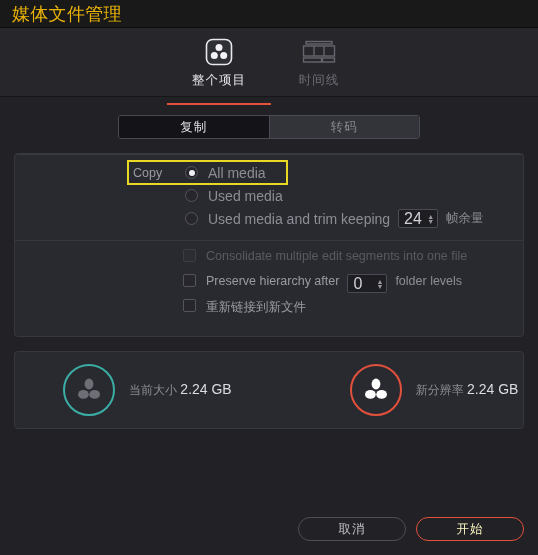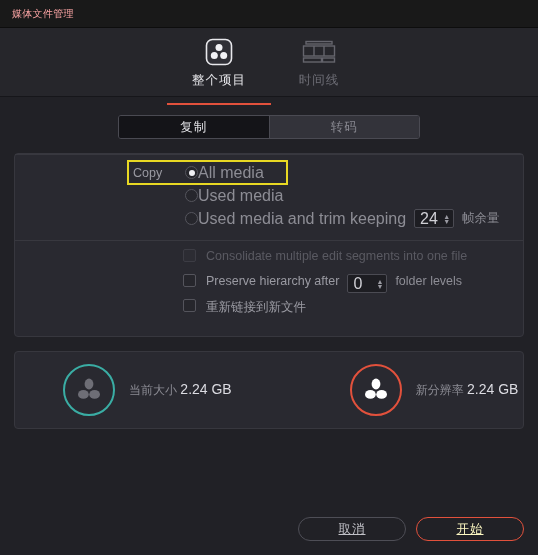--- a/index.html
+++ b/index.html
@@ -21,22 +21,22 @@
   
   #titlebar {
     height: 28px;
     background: #191919;
     display: flex;
     align-items: center;
     padding-left: 12px;
     border-bottom: 1px solid #0d0d0d;
   }
   #titlebar .title {
-    font-size: 10px;
-    color: #fca5a5;
+    font-size: 18px;
+    color: #eab308;
     letter-spacing: 0.3px;
   }
 
   
   #tabstrip {
     height: 69px;
     background: #26262b;
     border-bottom: 1px solid #16161a;
     display: flex;
     justify-content: center;
@@ -174,21 +174,22 @@
     margin-left: 70px;
   }
   .radio .dot {
     width: 6px; height: 6px;
     border-radius: 50%;
     background: #f0f0f4;
     display: none;
   }
   .radio.checked .dot { display: block; }
   .radio-label {
-    font-size: 16px;
+    margin-left: 10px;
+    font-size: 14px;
     color: #8d8d95;
     white-space: nowrap;
   }
 
   
   #row-all-media {
     position: relative;
   }
   #row-all-media .hl {
     position: absolute;
@@ -290,21 +291,20 @@
   }
   .fbtn {
     width: 108px;
     height: 24px;
     border-radius: 12px;
     background: transparent;
     font-size: 12.5px;
     font-family: "Liberation Sans", sans-serif;
     letter-spacing: 1px;
     cursor: default;
-    text-decoration: underline;
   }
   #cancel-btn { border: 1px solid #4e4e56; color: #c2c2c8; }
   #start-btn  { border: 1px solid #e2513c; color: #fef9c3; }
 </style>
 </head>
 <body>
 
 <div id="titlebar">
   <span class="title">媒体文件管理</span>
 </div>

